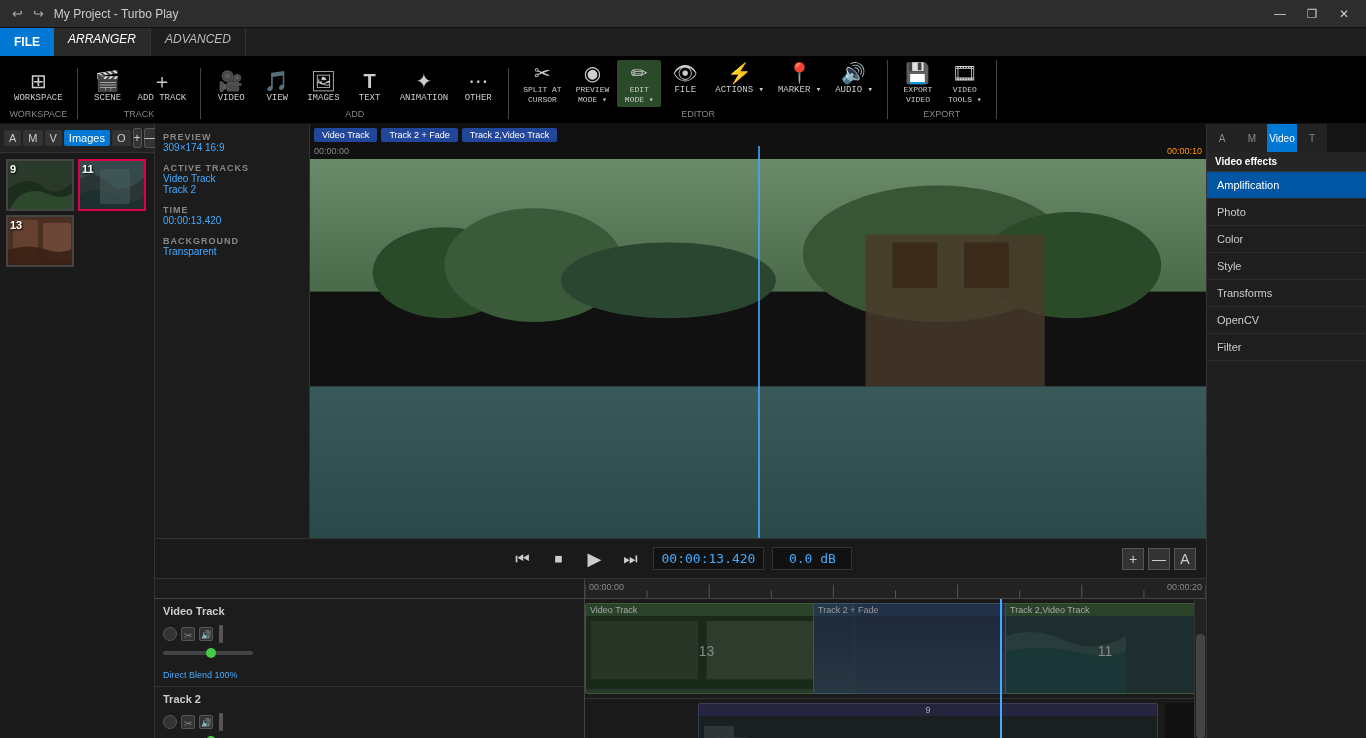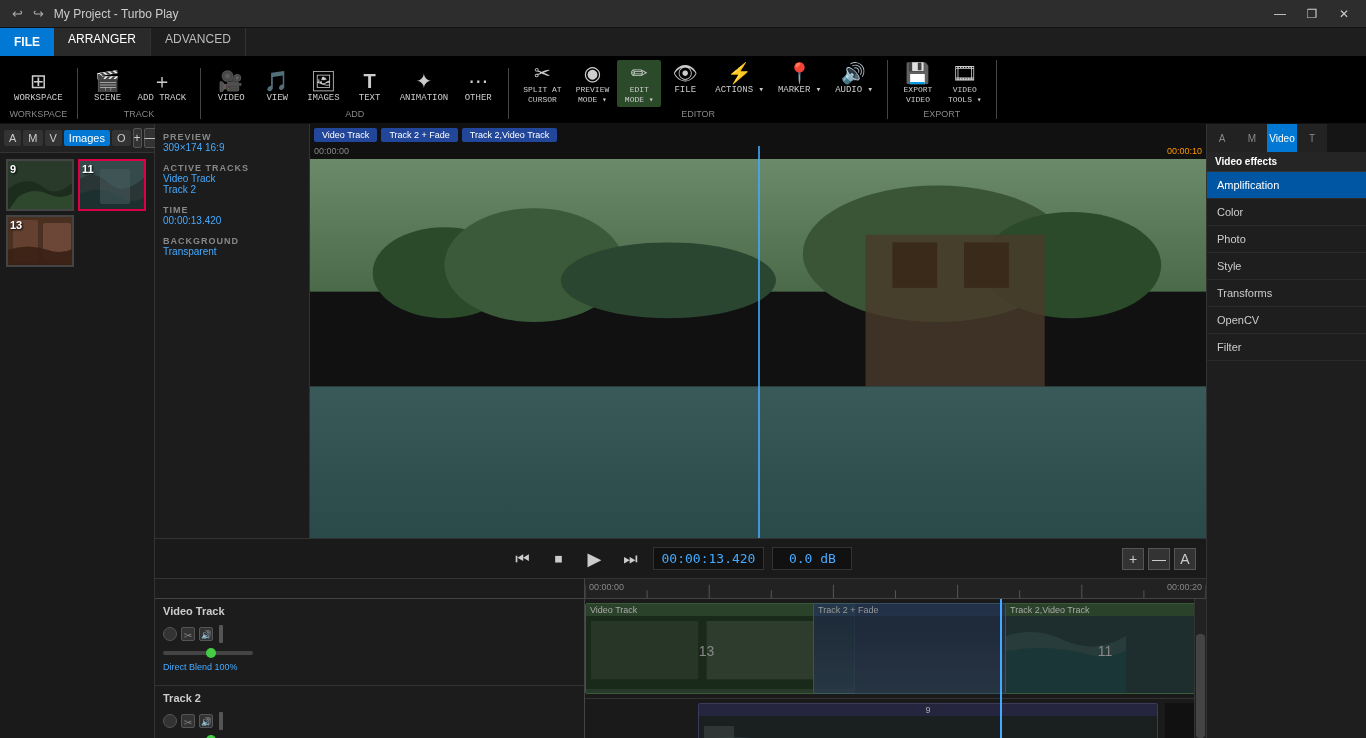--- a/index.html
+++ b/index.html
@@ -9,21 +9,21 @@
     .title-bar { background: #2d2d2d; height: 28px; display: flex; align-items: center; justify-content: space-between; padding: 0 8px; border-bottom: 1px solid #111; }
     .title-bar-left { display: flex; align-items: center; gap: 6px; }
     .title-btn { width: 28px; height: 22px; background: none; border: none; color: #ccc; cursor: pointer; font-size: 12px; display: flex; align-items: center; justify-content: center; }
     .window-controls { display: flex; gap: 4px; }
     .undo-redo { display: flex; gap: 2px; }
     .undo-redo button { background: none; border: none; color: #aaa; cursor: pointer; font-size: 14px; padding: 2px 4px; }
 
     
     .ribbon { background: #000000; border-bottom: 1px solid #111; }
     .ribbon-tabs { display: flex; background: #1e1e1e; }
-    .ribbon-tab { padding: 4px 14px; font-size: 12px; cursor: pointer; color: #bbb; border-right: 1px solid #333; }
+    .ribbon-tab { padding: 4px 14px; font-size: 12px; cursor: pointer; color: #bbb; border-right: 1px solid #333; font-style: italic; }
     .ribbon-tab.active { background: #2a2a2a; color: #fff; border-bottom: 2px solid #2a2a2a; }
     .ribbon-content { display: flex; align-items: flex-end; padding: 4px 0; gap: 0; }
     .ribbon-group { display: flex; flex-direction: column; align-items: center; border-right: 1px solid #444; padding: 0 8px; }
     .ribbon-group-items { display: flex; gap: 2px; }
     .ribbon-group-label { font-size: 9px; color: #888; margin-top: 2px; text-transform: uppercase; }
     .ribbon-btn { display: flex; flex-direction: column; align-items: center; padding: 3px 6px; cursor: pointer; border: none; background: none; color: #ccc; font-size: 9px; min-width: 44px; border-radius: 2px; }
     .ribbon-btn .icon { font-size: 20px; margin-bottom: 2px; line-height: 1; }
     .ribbon-btn .label { text-align: center; line-height: 1.2; font-family: Liberation Mono, monospace; }
     .file-btn { background: #0078d4; color: #fff; padding: 2px 14px; font-size: 12px; font-weight: bold; cursor: pointer; border: none; height: 28px; }
 
@@ -405,21 +405,21 @@
                   <text x="0" y="9" font-size="9" fill="#888">🔊</text>
                 </svg>
             </div>
             <div style="width:4px;height:18px;background:#555;border-radius:1px;margin-left:2px;"></div>
           </div>
           <div style="display:flex;align-items:center;gap:6px;margin-top:4px;">
             <div style="position:relative;width:90px;height:4px;background:#444;border-radius:2px;">
               <div style="position:absolute;width:10px;height:10px;background:#4c4;border-radius:50%;top:-3px;left:43px;"></div>
             </div>
           </div>
-          <div style="color:#4af;font-size:9px;margin-top:3px;">Direct Blend 100%</div>
+          <div style="color:#4af;font-size:9px;margin-top:11px;">Direct Blend 100%</div>
         </div>
 
         <div class="track-header" style="height:100px;border-bottom:1px solid #333;padding:6px 8px;background:#1c1c1c;">
           <div class="track-name">Track 2</div>
           <div class="track-controls" style="display:flex;gap:4px;align-items:center;margin-top:4px;">
             <div style="width:14px;height:14px;background:#333;border-radius:50%;border:1px solid #555;"></div>
             <div style="width:14px;height:14px;background:#333;border-radius:2px;border:1px solid #555;">
               <svg width="14" height="14" viewBox="0 0 14 14">
                   <text x="2" y="11" font-size="10" fill="#888">✂</text>
                 </svg>
@@ -512,22 +512,22 @@
   <div class="right-panel">
     <div class="right-panel-tabs">
       <button class="rpanel-tab">A</button>
       <button class="rpanel-tab">M</button>
       <button class="rpanel-tab active">Video</button>
       <button class="rpanel-tab">T</button>
     </div>
     <div class="rpanel-title">Video effects</div>
     <div>
       <div class="rpanel-item active">Amplification</div>
+      <div class="rpanel-item">Photo</div>
       <div class="rpanel-item">Color</div>
-      <div class="rpanel-item">Photo</div>
       <div class="rpanel-item">Style</div>
       <div class="rpanel-item">Transforms</div>
       <div class="rpanel-item">OpenCV</div>
       <div class="rpanel-item">Filter</div>
     </div>
   </div>
 
 </div>
 
 </body></html>

